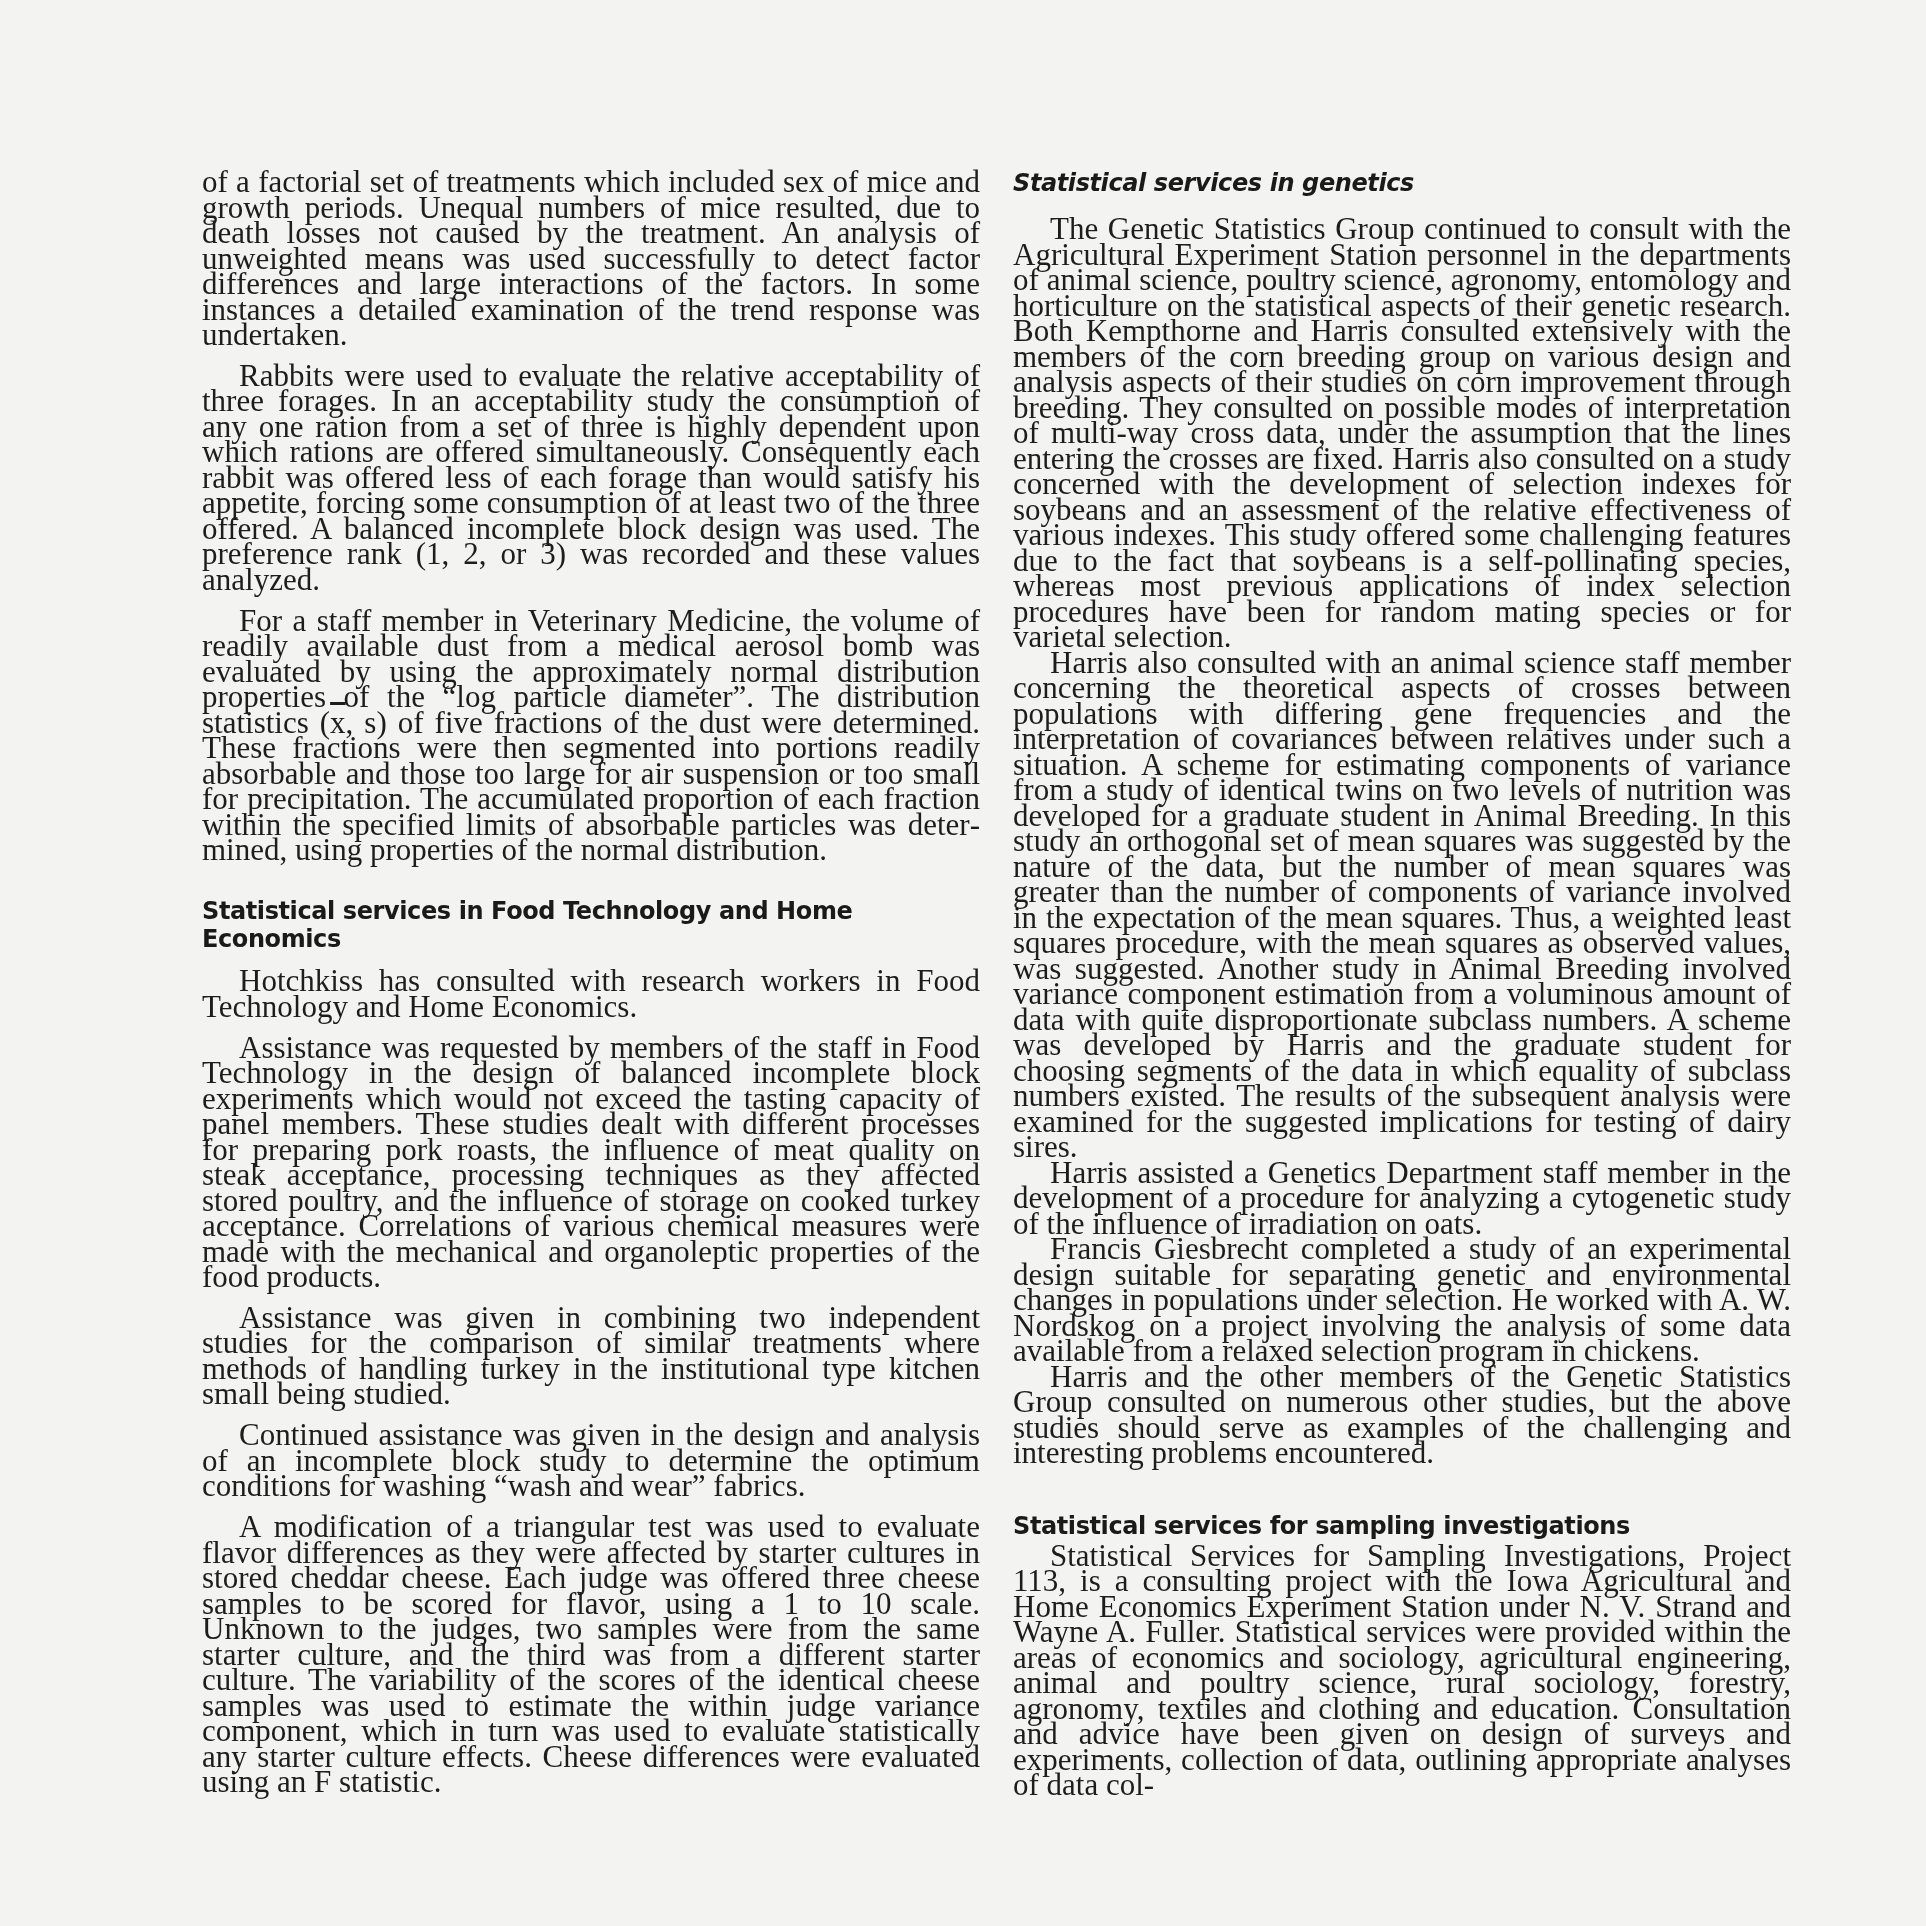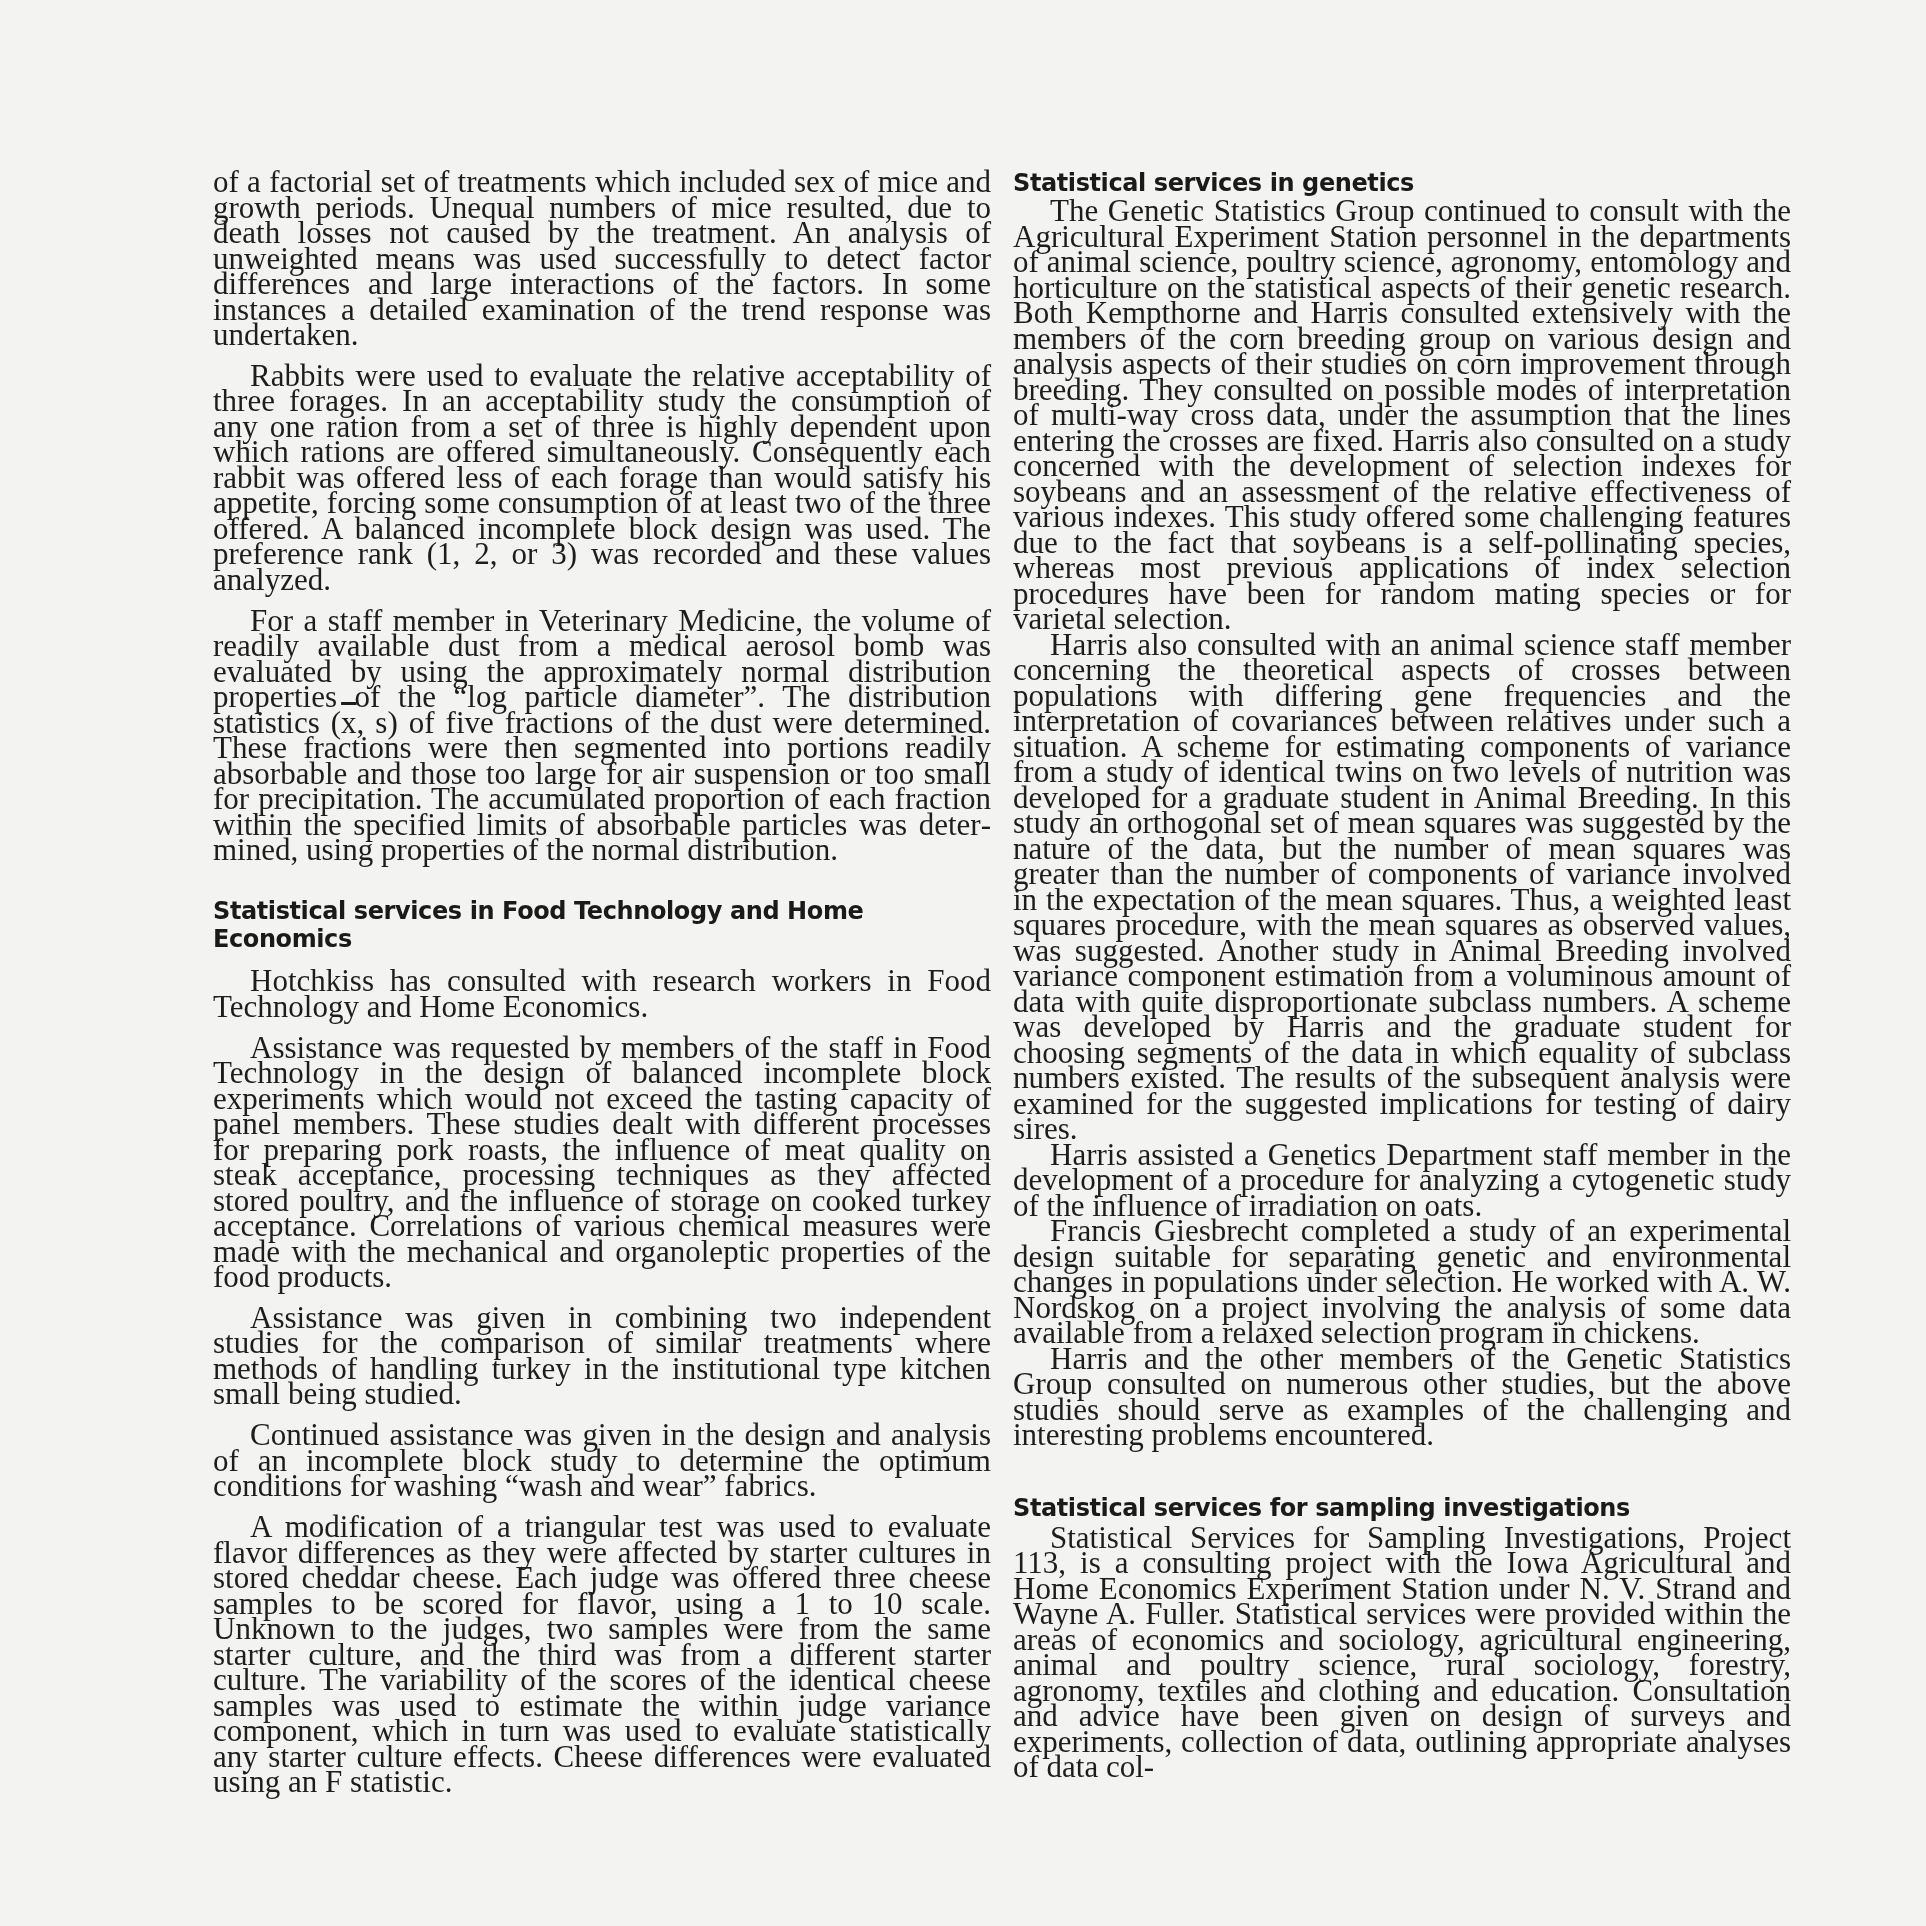--- a/index.html
+++ b/index.html
@@ -14,37 +14,37 @@
   .page {
     position: absolute; left: 0; top: 0; width: 1965px; height: 2542px;
     background: #f3f3f1;
   }
   .column {
     position: absolute; top: 169px; width: 778px;
     font-size: 31px; line-height: 25.5px;
     text-align: justify;
     hyphens: manual;
   }
-  .col-left { left: 213px; }
+  .col-left { left: 202px; }
   .col-right { left: 1013px; }
   .para { margin: 0; text-indent: 0; }
   .para.indent { text-indent: 37px; }
   .gap { margin-top: 15.4px; }
   .heading {
     font-family: "DejaVu Sans", "Liberation Sans", sans-serif;
     font-weight: bold;
     font-size: 24px;
     line-height: 28px;
     letter-spacing: -0.4px;
     color: #1a1a1a;
     margin: 0;
     text-align: left;
   }
   .heading.h-food { margin-top: 34px; margin-bottom: 15.4px; }
-  .heading.h-gen  { margin-top: 0; margin-bottom: 1px; }
+  .heading.h-gen  { margin-top: 0; margin-bottom: 19px; font-style: italic; }
   .heading.h-samp { margin-top: 46px; margin-bottom: 3.1px; }
   .overline { text-decoration: overline; }
 </style>
 </head>
 <body>
 
 <div class="page">
 
   <div class="column col-left">
     <p class="para">of a factorial set of treatments which included sex of mice and growth periods. Unequal numbers of mice resulted, due to death losses not caused by the treat­ment. An analysis of unweighted means was used suc­cessfully to detect factor differences and large inter­actions of the factors.  In some instances a detailed examination of the trend response was undertaken.</p>

